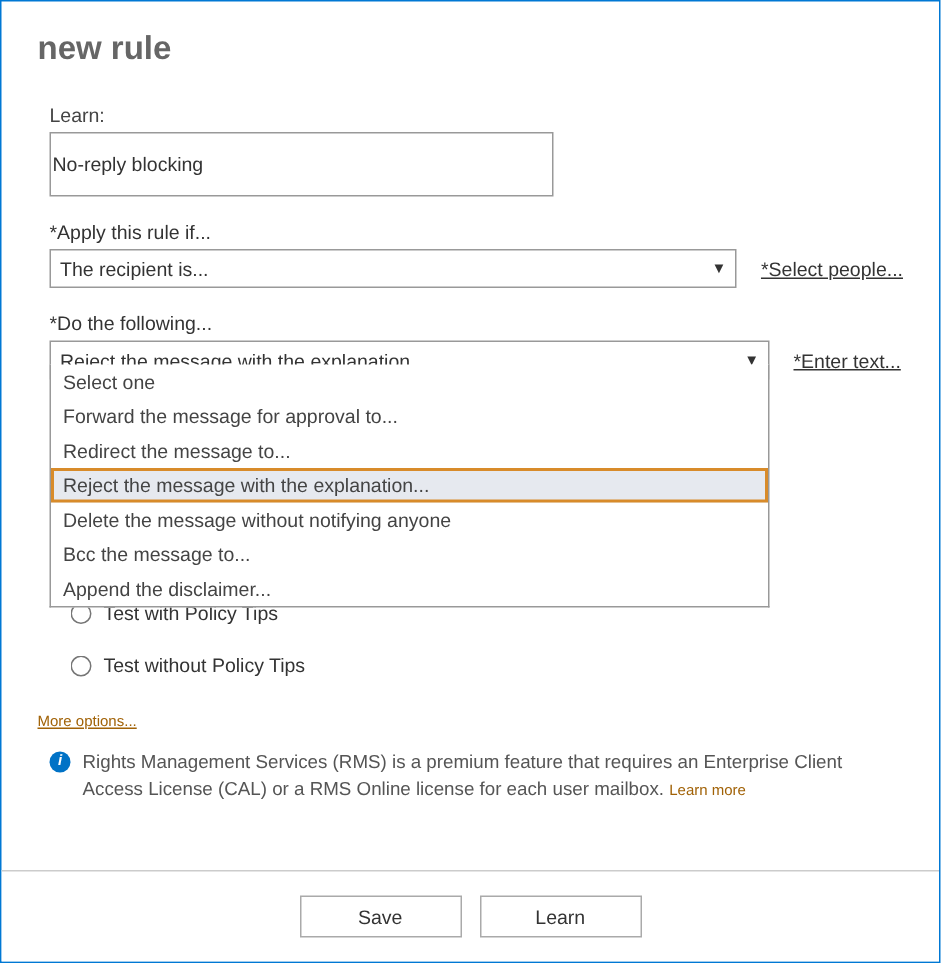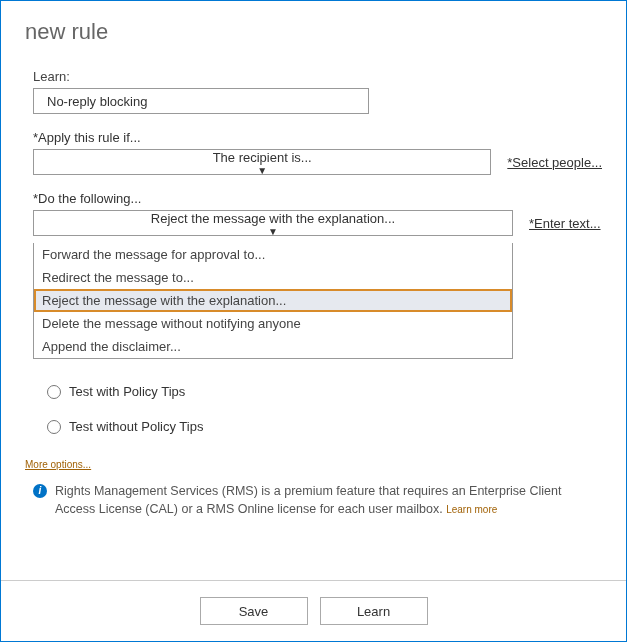--- a/index.html
+++ b/index.html
@@ -1,25 +1,25 @@
 <!DOCTYPE html>
 <html><head>
 <meta charset="utf-8">
 <style>
 * { box-sizing: border-box; margin: 0; padding: 0; }
 body { font-family: "Segoe UI", Arial, sans-serif; background: #fff; width: 627px; height: 642px; border: 1px solid #0078d4; overflow: hidden; position: relative; }
 .window { padding: 18px 24px 0 24px; }
-.title { font-size: 22px; font-weight: 400; color: #666; margin-bottom: 24px; }
+.title { font-size: 22px; font-weight: 700; color: #666; margin-bottom: 24px; }
 .form { padding-left: 8px; }
 .label { font-size: 13px; color: #444; margin-bottom: 4px; }
 .req { color: #333; }
-.text-input { width: 336px; height: 26px; border: 1px solid #999; padding: 2px 13px; font-size: 13px; color: #333; font-family: inherit; }
+.text-input { width: 336px; height: 43px; border: 1px solid #999; padding: 2px 1px; font-size: 13px; color: #333; font-family: inherit; }
 .field { margin-bottom: 16px; }
 .row { display: flex; align-items: center; gap: 16px; }
-.select { position: relative; width: 480px; height: 26px; border: 1px solid #999; background: #fff; display: flex; align-items: center; justify-content: space-between; padding: 0 6px; font-size: 13px; color: #333; cursor: pointer; flex-direction: column; }
+.select { position: relative; width: 480px; height: 26px; border: 1px solid #999; background: #fff; display: flex; align-items: center; justify-content: space-between; padding: 0 6px; font-size: 13px; color: #333; cursor: pointer; }
 .select .arrow { font-size: 10px; color: #333; }
 .link { font-size: 13px; color: #333; text-decoration: underline; white-space: nowrap; }
 .link-blue { color: #a16207; font-size: 10px; }
 .dropdown { position: absolute; left: 32px; top: 242px; width: 480px; border: 1px solid #999; border-top: none; background: #fff; z-index: 10; }
 .dropdown .item { padding: 4px 8px; font-size: 13px; color: #444; cursor: pointer; }
 .dropdown .item.hl { background: #e6e9ef; outline: 2px solid #d88b2a; outline-offset: -2px; }
 .radio-group { margin-top: 148px; padding-left: 14px; }
 .radio-row { display: flex; align-items: center; gap: 8px; font-size: 13px; color: #333; margin-bottom: 20px; }
 .radio-row input { width: 14px; height: 14px; }
 .more { margin: 18px 0 10px -8px; }
@@ -80,23 +80,25 @@
     <div class="info-box">
       <div class="info-icon">i</div>
       <div>
         <span>Rights Management Services (RMS) is a premium feature that requires an Enterprise Client Access License (CAL) or a RMS Online license for each user mailbox. </span><a href="#" class="link-blue" style="text-decoration:none;">Learn more</a>
       </div>
     </div>
   </div>
 </div>
 
 <div class="dropdown">
+  <div class="item">Select one</div>
   <div class="item">Forward the message for approval to...</div>
   <div class="item">Redirect the message to...</div>
   <div class="item hl">Reject the message with the explanation...</div>
   <div class="item">Delete the message without notifying anyone</div>
+  <div class="item">Bcc the message to...</div>
   <div class="item">Append the disclaimer...</div>
 </div>
 
 <div class="footer">
   <button class="btn">Save</button>
   <button class="btn">Learn</button>
 </div>
 
 </body></html>

